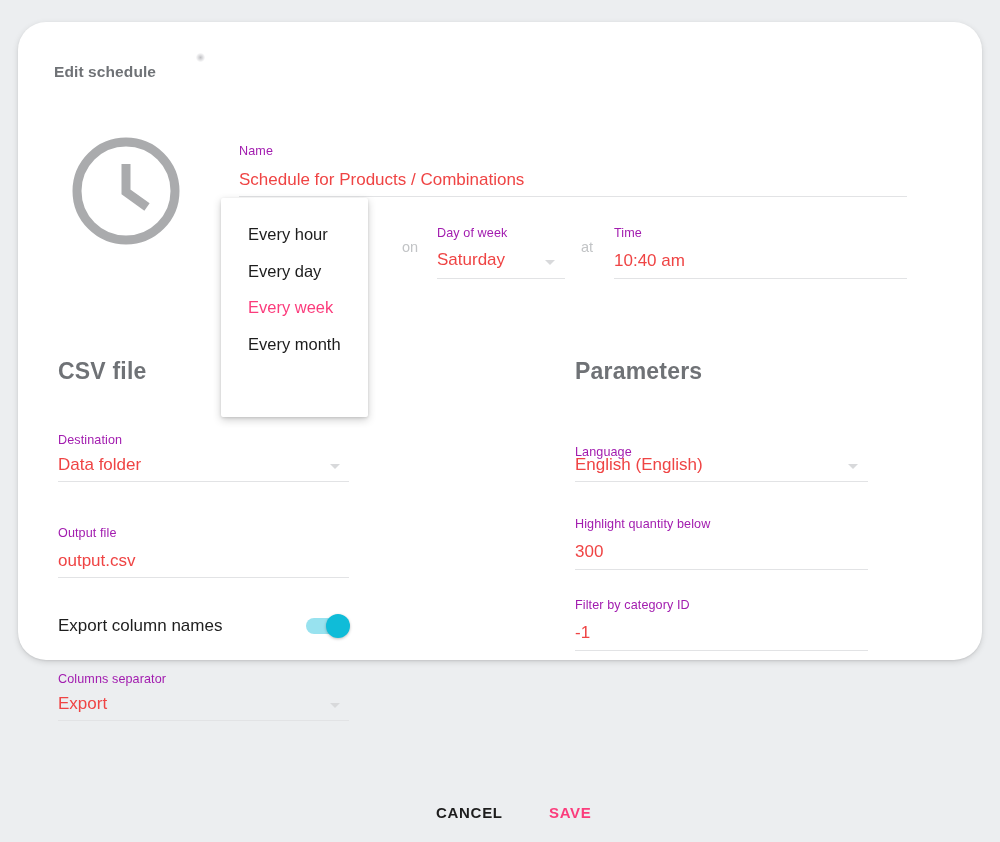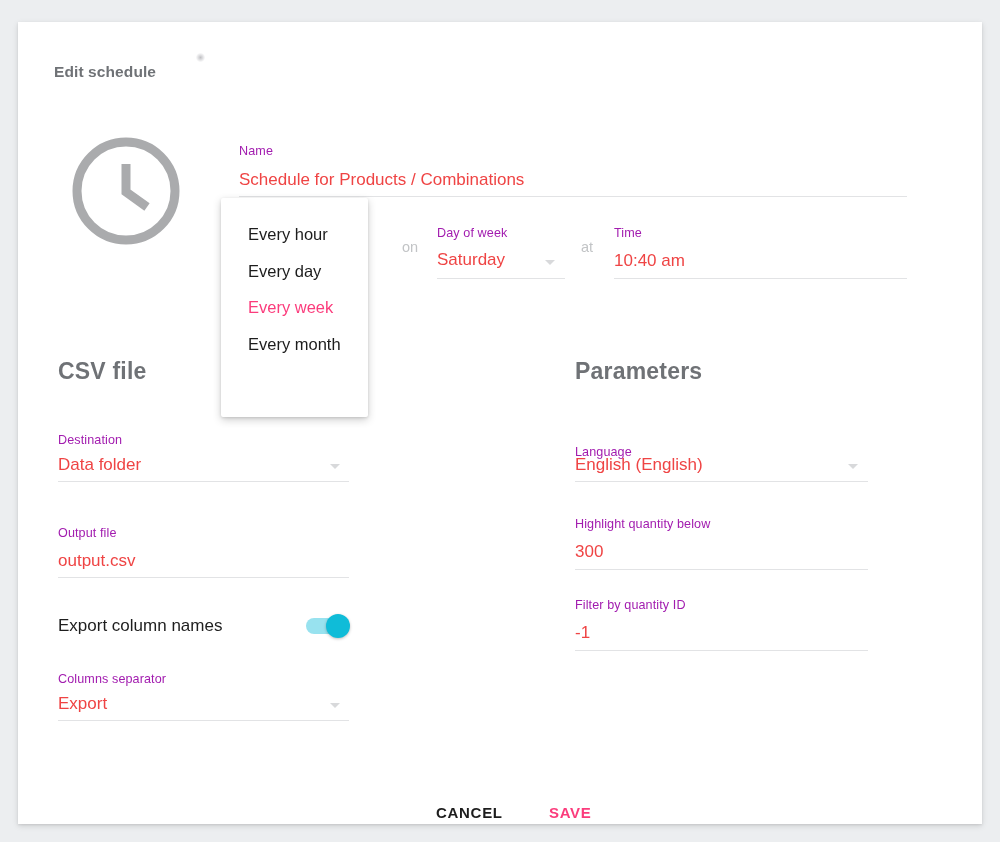--- a/index.html
+++ b/index.html
@@ -18,23 +18,24 @@
     height: 842px;
     overflow: hidden;
   }
 
   
   .card {
     position: absolute;
     left: 18px;
     top: 22px;
     width: 964px;
-    height: 802px;
+    height: 638px;
     background: #ffffff;
     box-shadow: 0 2px 6px rgba(0,0,0,0.13), 0 1px 2px rgba(0,0,0,0.08);
+    border-radius: 28px;
   }
 
   .dot-artifact {
     position: absolute;
     left: 178px;
     top: 31px;
     width: 9px;
     height: 9px;
     border-radius: 50%;
     background: radial-gradient(circle, rgba(140,140,146,0.55) 0%, rgba(190,190,196,0.25) 55%, rgba(255,255,255,0) 78%);
@@ -231,21 +232,21 @@
 
     <div class="field-label" style="left:557px; top:411px;margin-top:12px;">Language</div>
     <div class="field-value" style="left:557px; top:433px;">English (English)</div>
     <div class="select-caret" style="left:830px; top:442px;"></div>
     <div class="field-underline" style="left:557px; top:459px; width:293px;"></div>
 
     <div class="field-label" style="left:557px; top:495px;">Highlight quantity below</div>
     <div class="field-value" style="left:557px; top:520px;">300</div>
     <div class="field-underline" style="left:557px; top:547px; width:293px;"></div>
 
-    <div class="field-label" style="left:557px; top:576px;">Filter by quantity ID</div>
+    <div class="field-label" style="left:557px; top:576px;">Filter by category ID</div>
     <div class="field-value" style="left:557px; top:601px;">-1</div>
     <div class="field-underline" style="left:557px; top:628px; width:293px;"></div>
 
     <button class="btn btn-cancel">CANCEL</button>
     <button class="btn btn-save">SAVE</button>
 
   </div>
 
   <div class="dropdown-menu">
     <div class="dropdown-item">Every hour</div>

